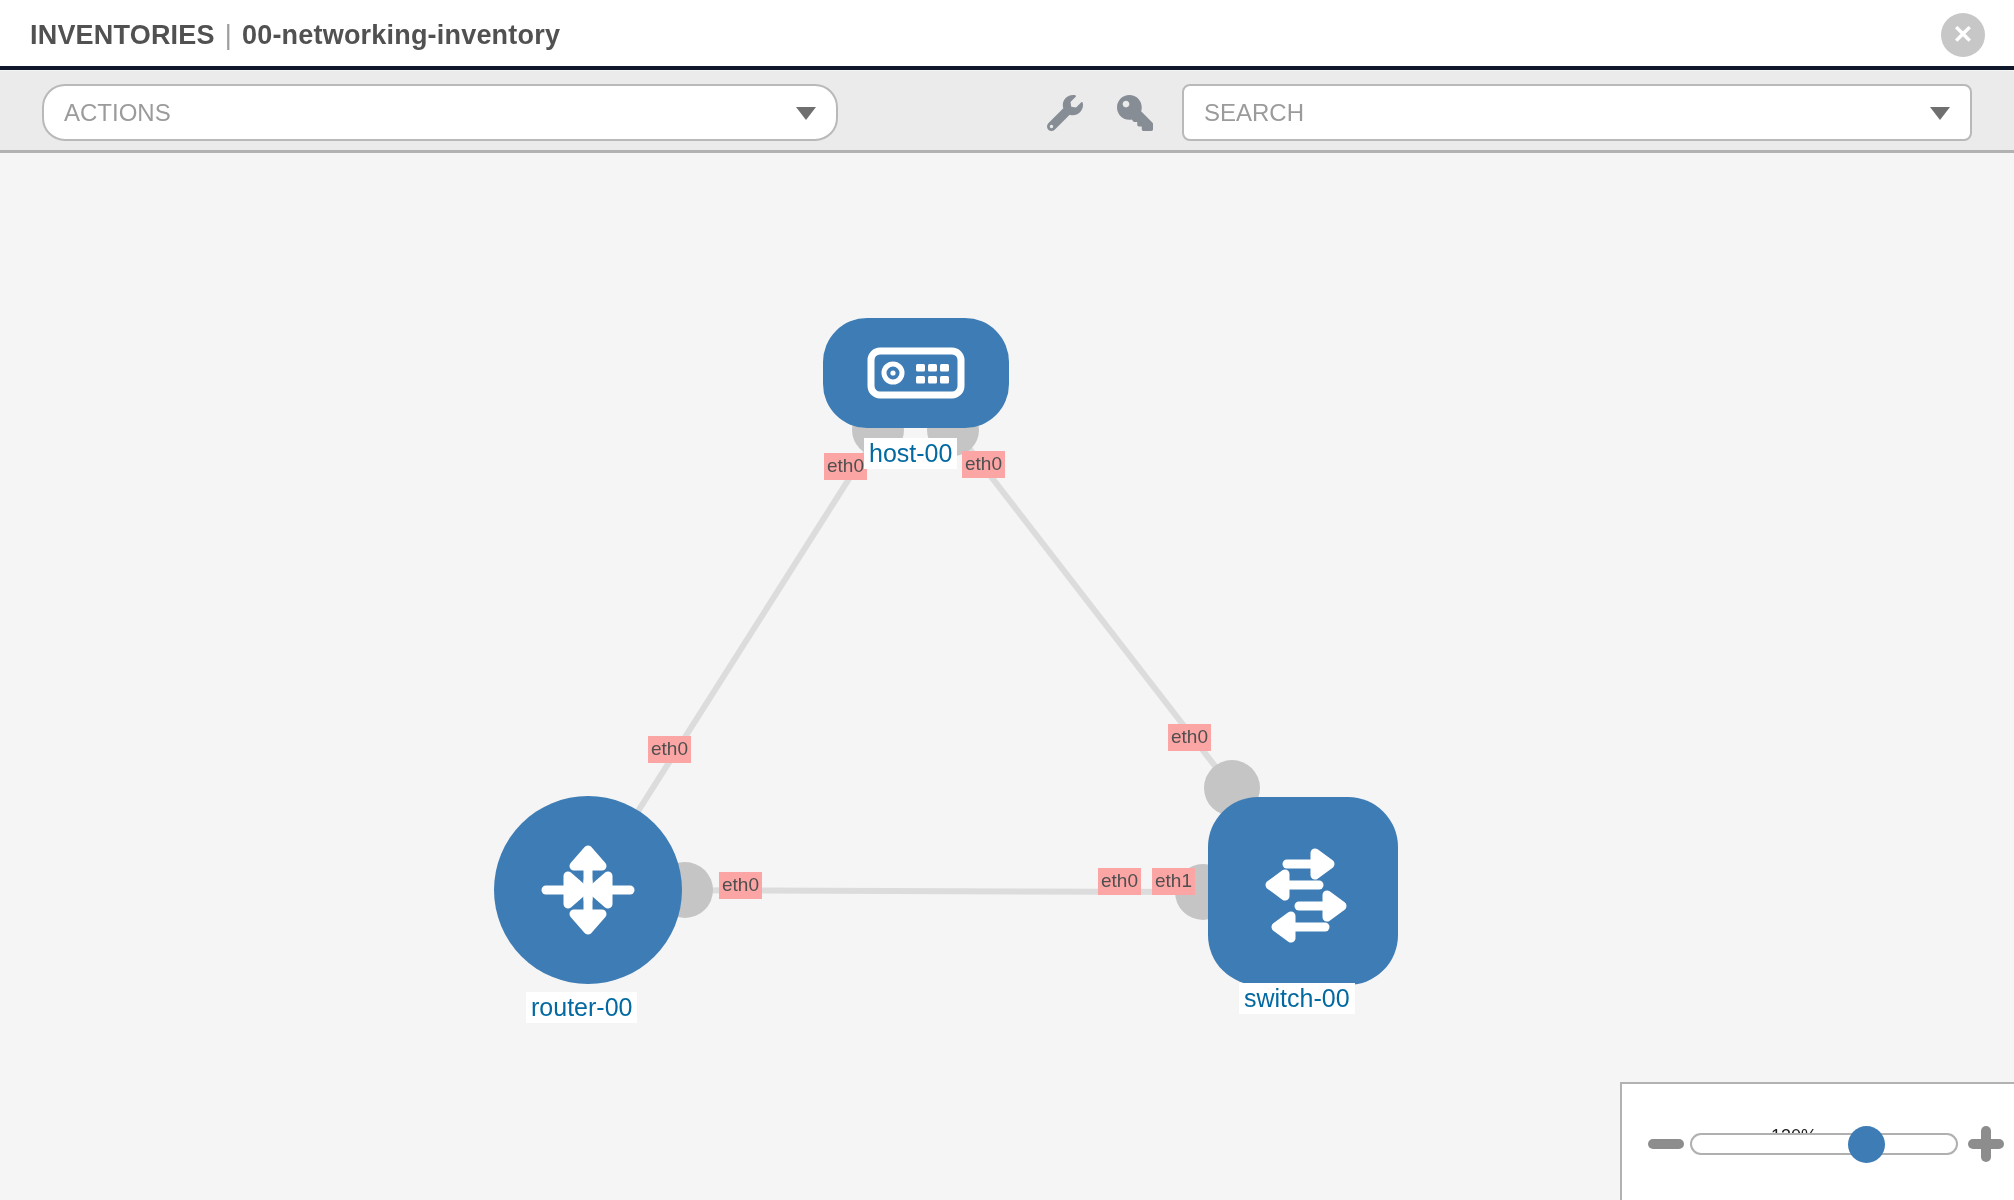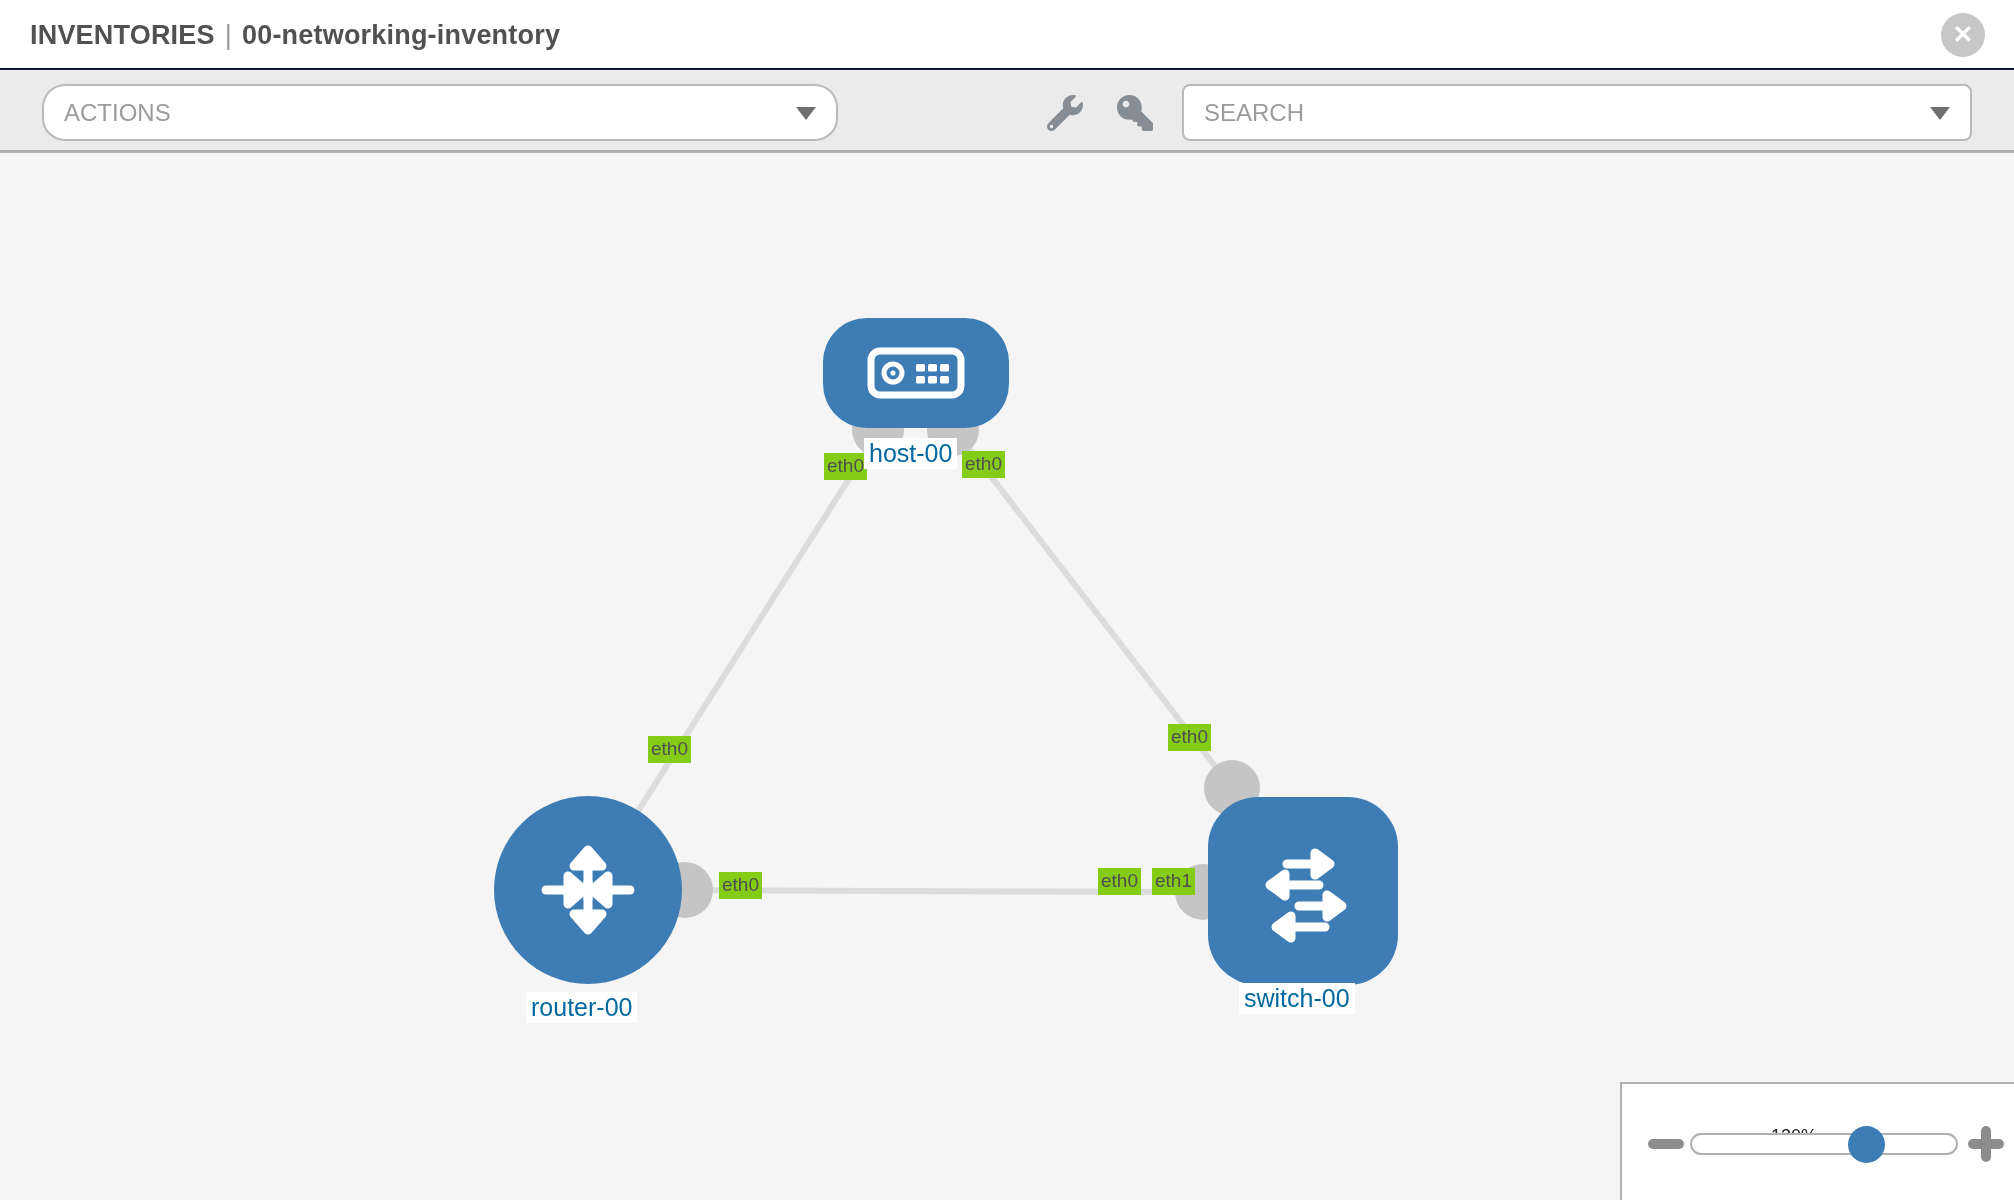--- a/index.html
+++ b/index.html
@@ -1,21 +1,21 @@
 <!DOCTYPE html>
 <html><head>
 <meta charset="utf-8">
 <style>
   * { margin:0; padding:0; box-sizing:border-box; }
   html,body { background:#ffffff; }
   body { font-family:"Liberation Sans", sans-serif; }
   .app { position:relative; width:2014px; height:1200px; overflow:hidden; background:#f5f5f5; }
 
   
-  .hdr { position:absolute; left:0; top:0; width:2014px; height:70px; background:#ffffff; border-bottom:2px solid #0f172a; }
+  .hdr { position:absolute; left:0; top:0; width:2014px; height:70px; background:#ffffff; border-bottom:4px solid #0f172a; }
   .hdr-title { position:absolute; left:30px; top:0; height:70px; line-height:70px; font-size:27px; font-weight:bold; color:#515151; letter-spacing:.2px; }
   .hdr-title .divider { color:#9d9d9d; font-weight:400; padding:0 10px; }
   .close-btn { position:absolute; left:1941px; top:13px; width:44px; height:44px; border:none; border-radius:50%; background:#c7c7c7; cursor:pointer; }
   .close-x { position:absolute; left:0; top:0; width:44px; height:44px; line-height:42px; text-align:center; color:#ffffff; font-size:25px; font-weight:bold; }
 
   
   .toolbar { position:absolute; left:0; top:71px; width:2014px; height:82px; background:#ebebeb; border-bottom:3px solid #b2b2b2; }
   .select { position:absolute; top:13px; height:57px; background:#ffffff; border:2px solid #b9b9b9; border-radius:8px; cursor:pointer; }
   .select .sel-label { position:absolute; left:20px; top:0; line-height:53px; font-size:24px; color:#9b9b9b; }
   .select .caret { position:absolute; right:20px; top:21px; width:0; height:0; border-left:10px solid transparent; border-right:10px solid transparent; border-top:13px solid #6f6f6f; }
@@ -34,21 +34,21 @@
   .node { position:absolute; background:#3d7cb5; cursor:pointer; }
   .node svg { position:absolute; }
   .node-host { left:823px; top:165px; width:186px; height:110px; border-radius:44px; }
   .node-host svg { left:43px; top:27px; }
   .node-router { left:494px; top:643px; width:188px; height:188px; border-radius:50%; }
   .node-router svg { left:39px; top:39px; }
   .node-switch { left:1208px; top:644px; width:190px; height:188px; border-radius:50px; }
   .node-switch svg { left:37px; top:36px; }
 
   .node-label { position:absolute; background:#ffffff; color:#0369a1; font-size:25px; line-height:1.25; padding:0 5px; white-space:nowrap; }
-  .port-label { position:absolute; background:#84cc16; color:#4f4f4f; font-size:19px; line-height:1.3; padding:1px 3px; white-space:nowrap; }
+  .port-label { position:absolute; background:#fca5a5; color:#4f4f4f; font-size:19px; line-height:1.3; padding:1px 3px; white-space:nowrap; }
 
   .lbl-host   { left:864px; top:285px; }
   .lbl-router { left:526px; top:839px; }
   .lbl-switch { left:1239px; top:830px; }
   .port-host-left    { left:824px; top:300px; }
   .port-host-right   { left:962px; top:298px; }
   .port-router-top   { left:648px; top:583px; }
   .port-router-right { left:719px; top:719px; }
   .port-switch-top   { left:1168px; top:571px; }
   .port-overlap-a    { left:1098px; top:715px; }

